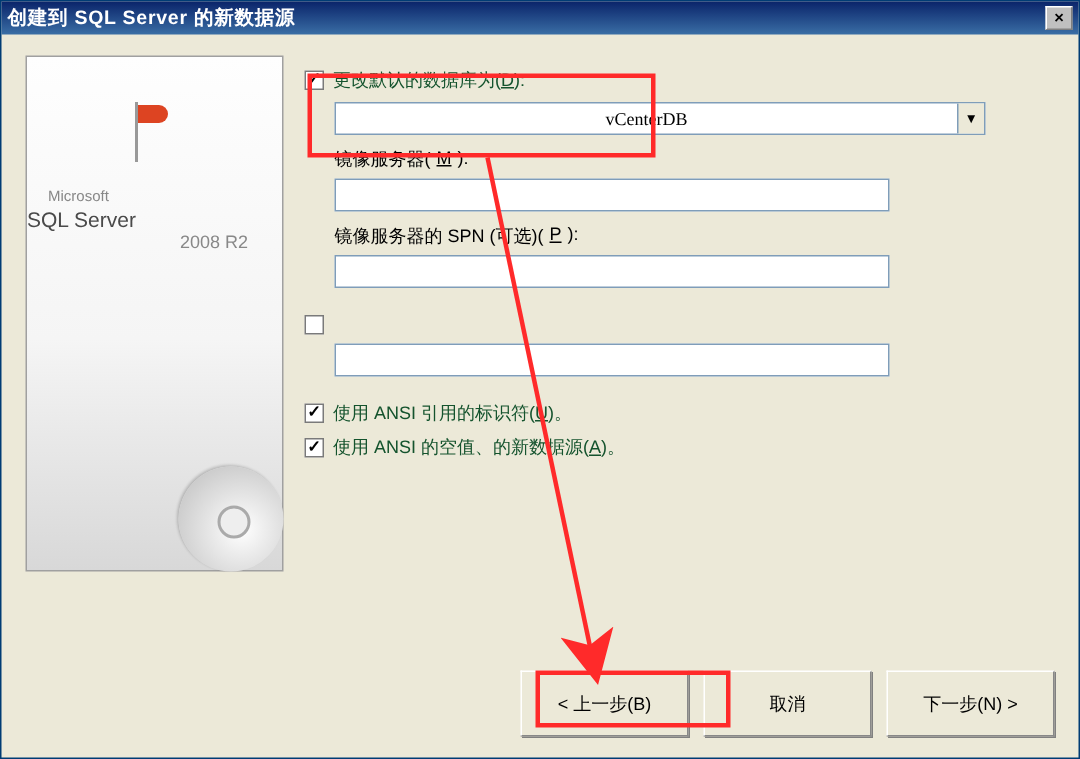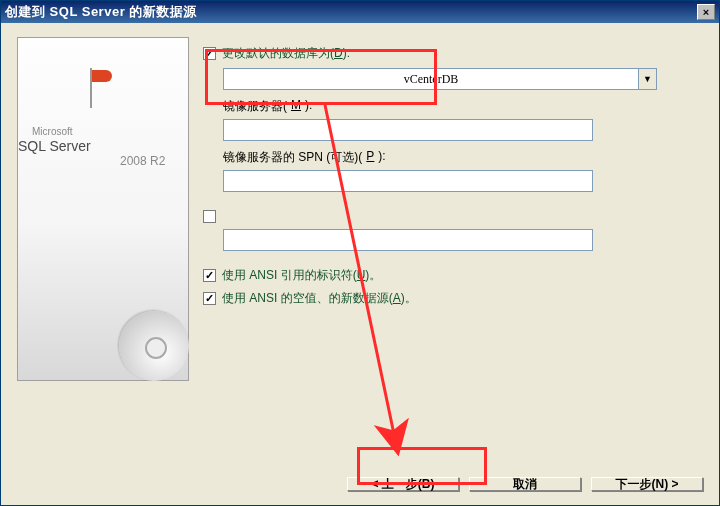--- a/index.html
+++ b/index.html
@@ -116,27 +116,26 @@
     display:block; border:1px solid #7f9db9; background:#fff; height:22px; width:370px;
     margin-left:20px; margin-bottom:8px;
   }
   .sec-label { margin-left:20px; margin-bottom:4px; margin-top:4px; display:flex; gap:4px; }
 
   .buttons {
     position:absolute; bottom:14px; right:16px;
     display:flex; gap:10px;
   }
   .btn {
-    min-width:112px; height:14px;
+    min-width:112px; height:44px;
     background:#ece9d8; border:1px solid #888;
     border-top-color:#fff; border-left-color:#fff;
     display:flex; align-items:center; justify-content:center;
     font-size:12px; padding:0 8px;
     box-shadow: 1px 1px 0 #808080;
-    font-weight: bold;
   }
 
   
   .anno-box {
     position:absolute; border:3px solid #ff2a2a; pointer-events:none;
   }
   #anno-top { top:48px; left:204px; width:232px; height:56px; }
   #anno-btn { top:446px; left:356px; width:130px; height:38px; }
   .arrow-svg {
     position:absolute; top:48px; left:204px; width:300px; height:450px;

